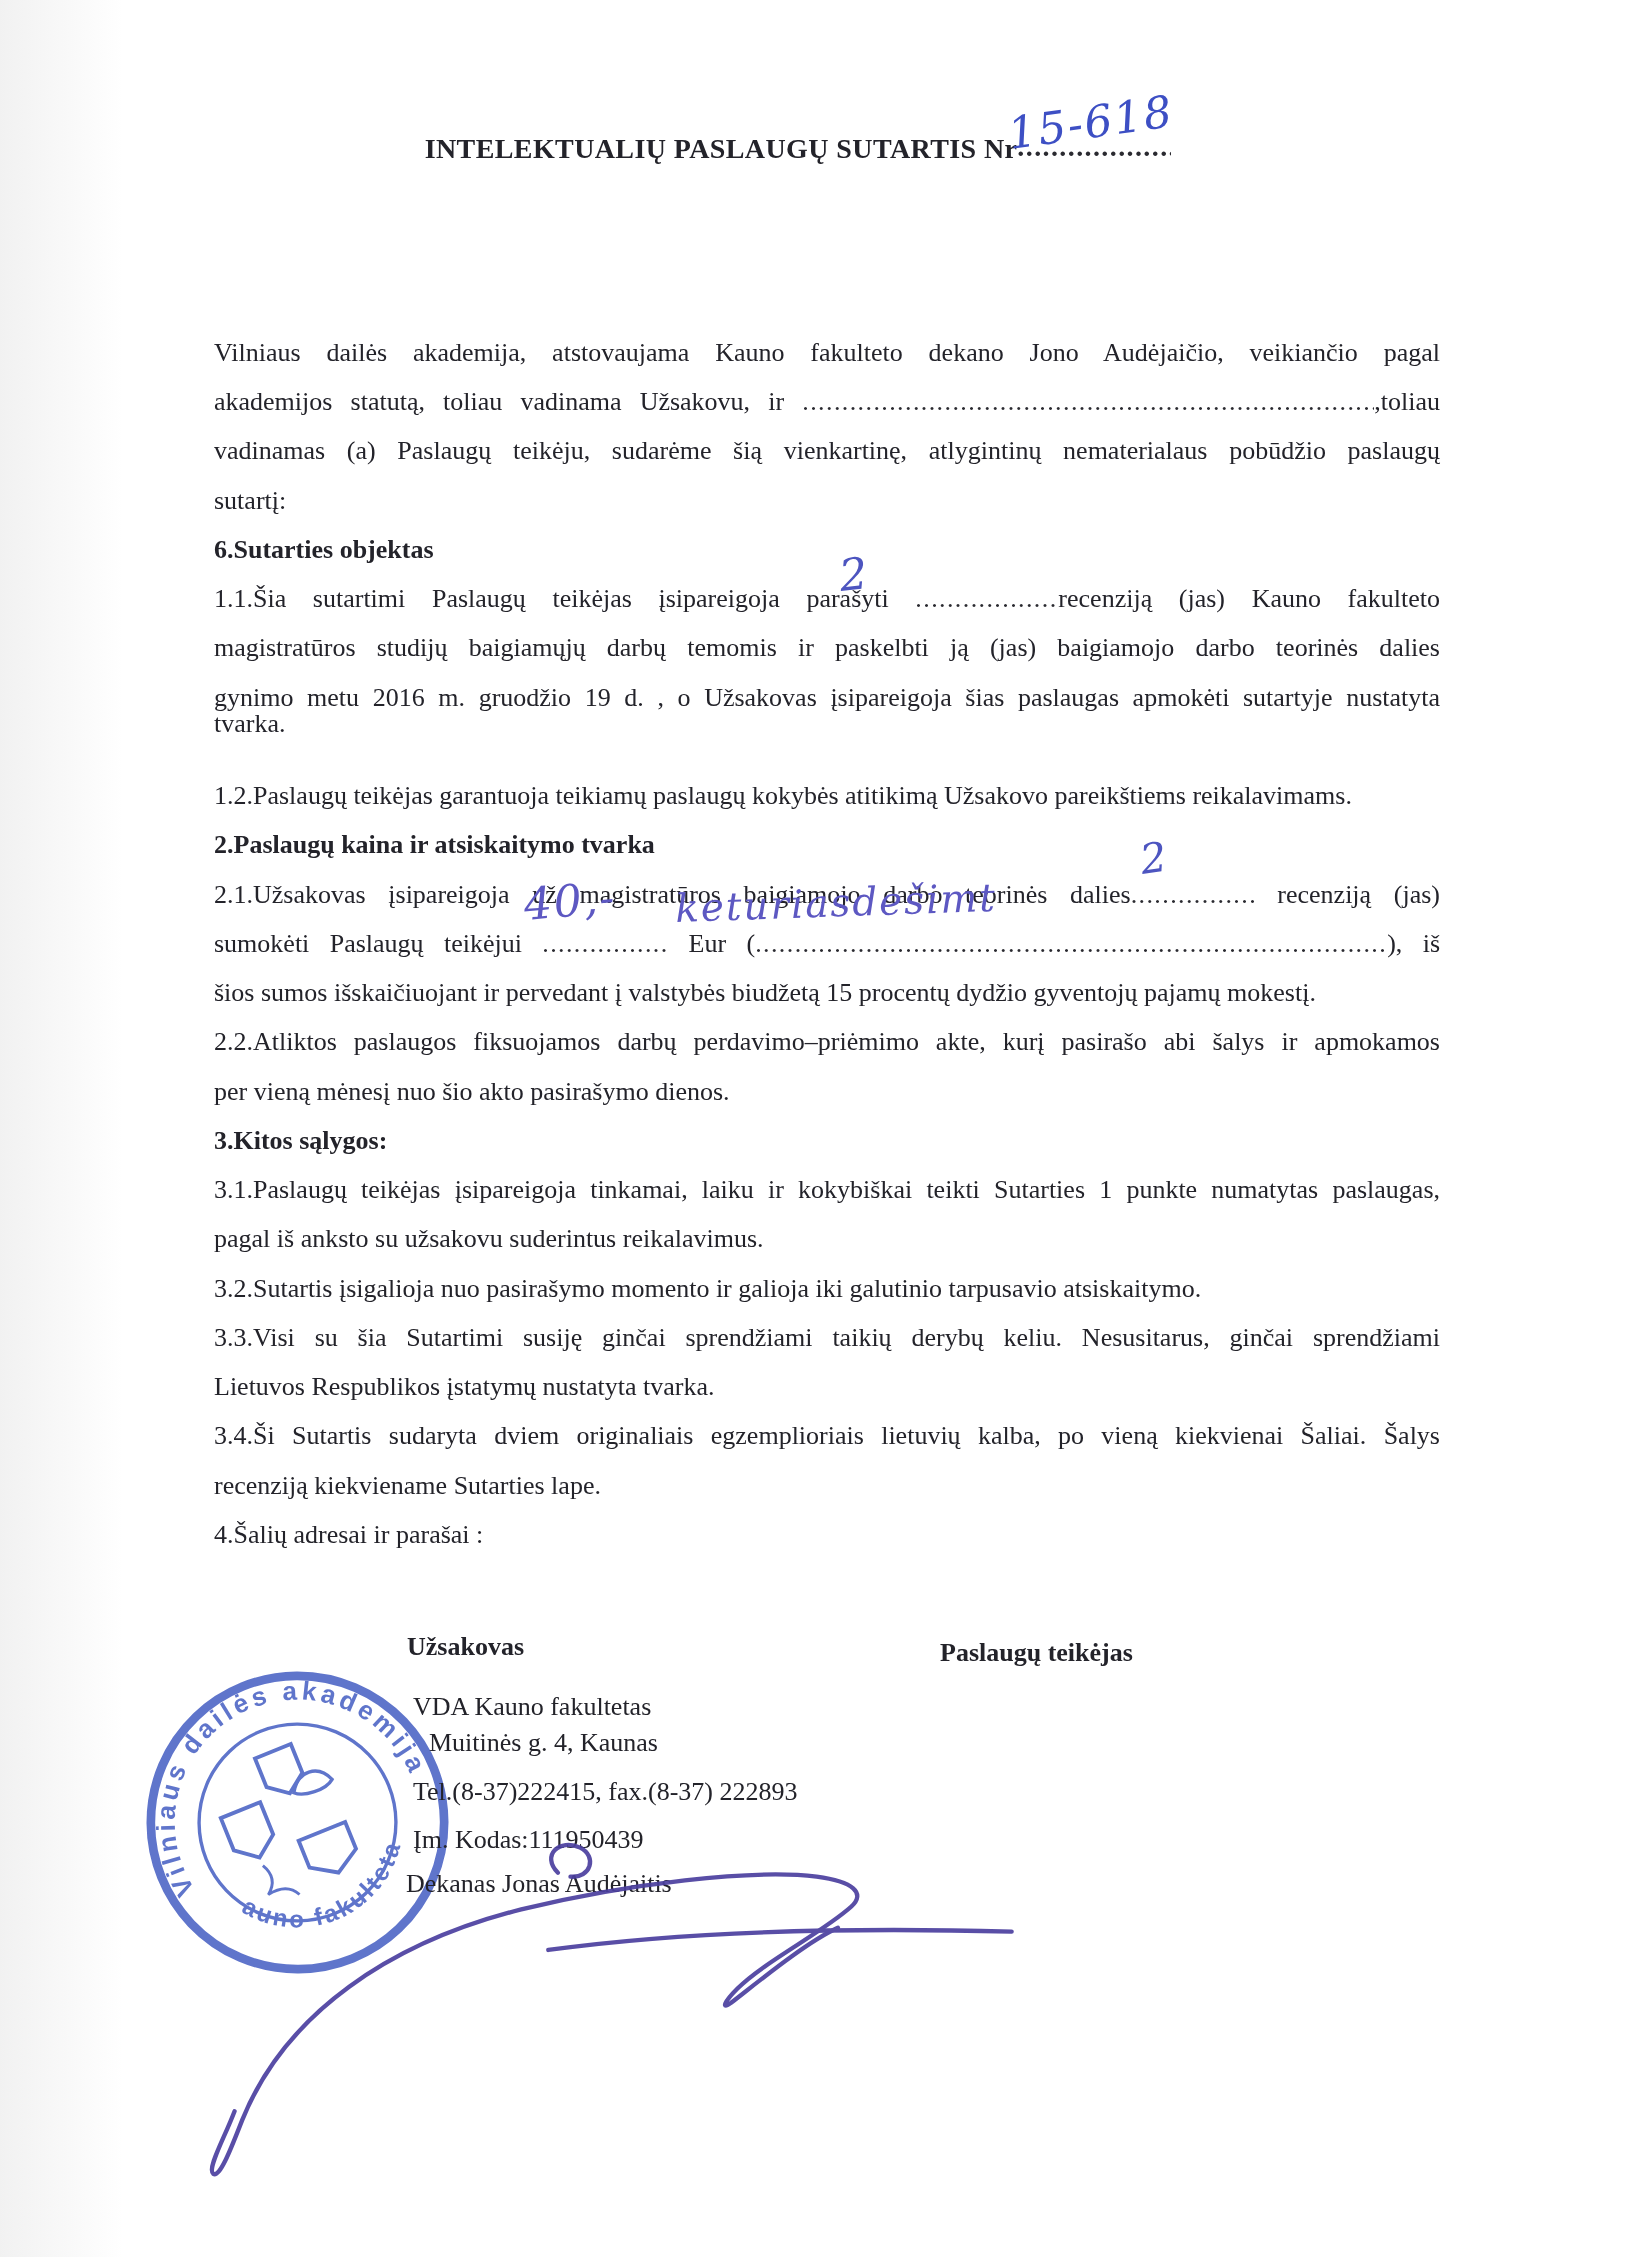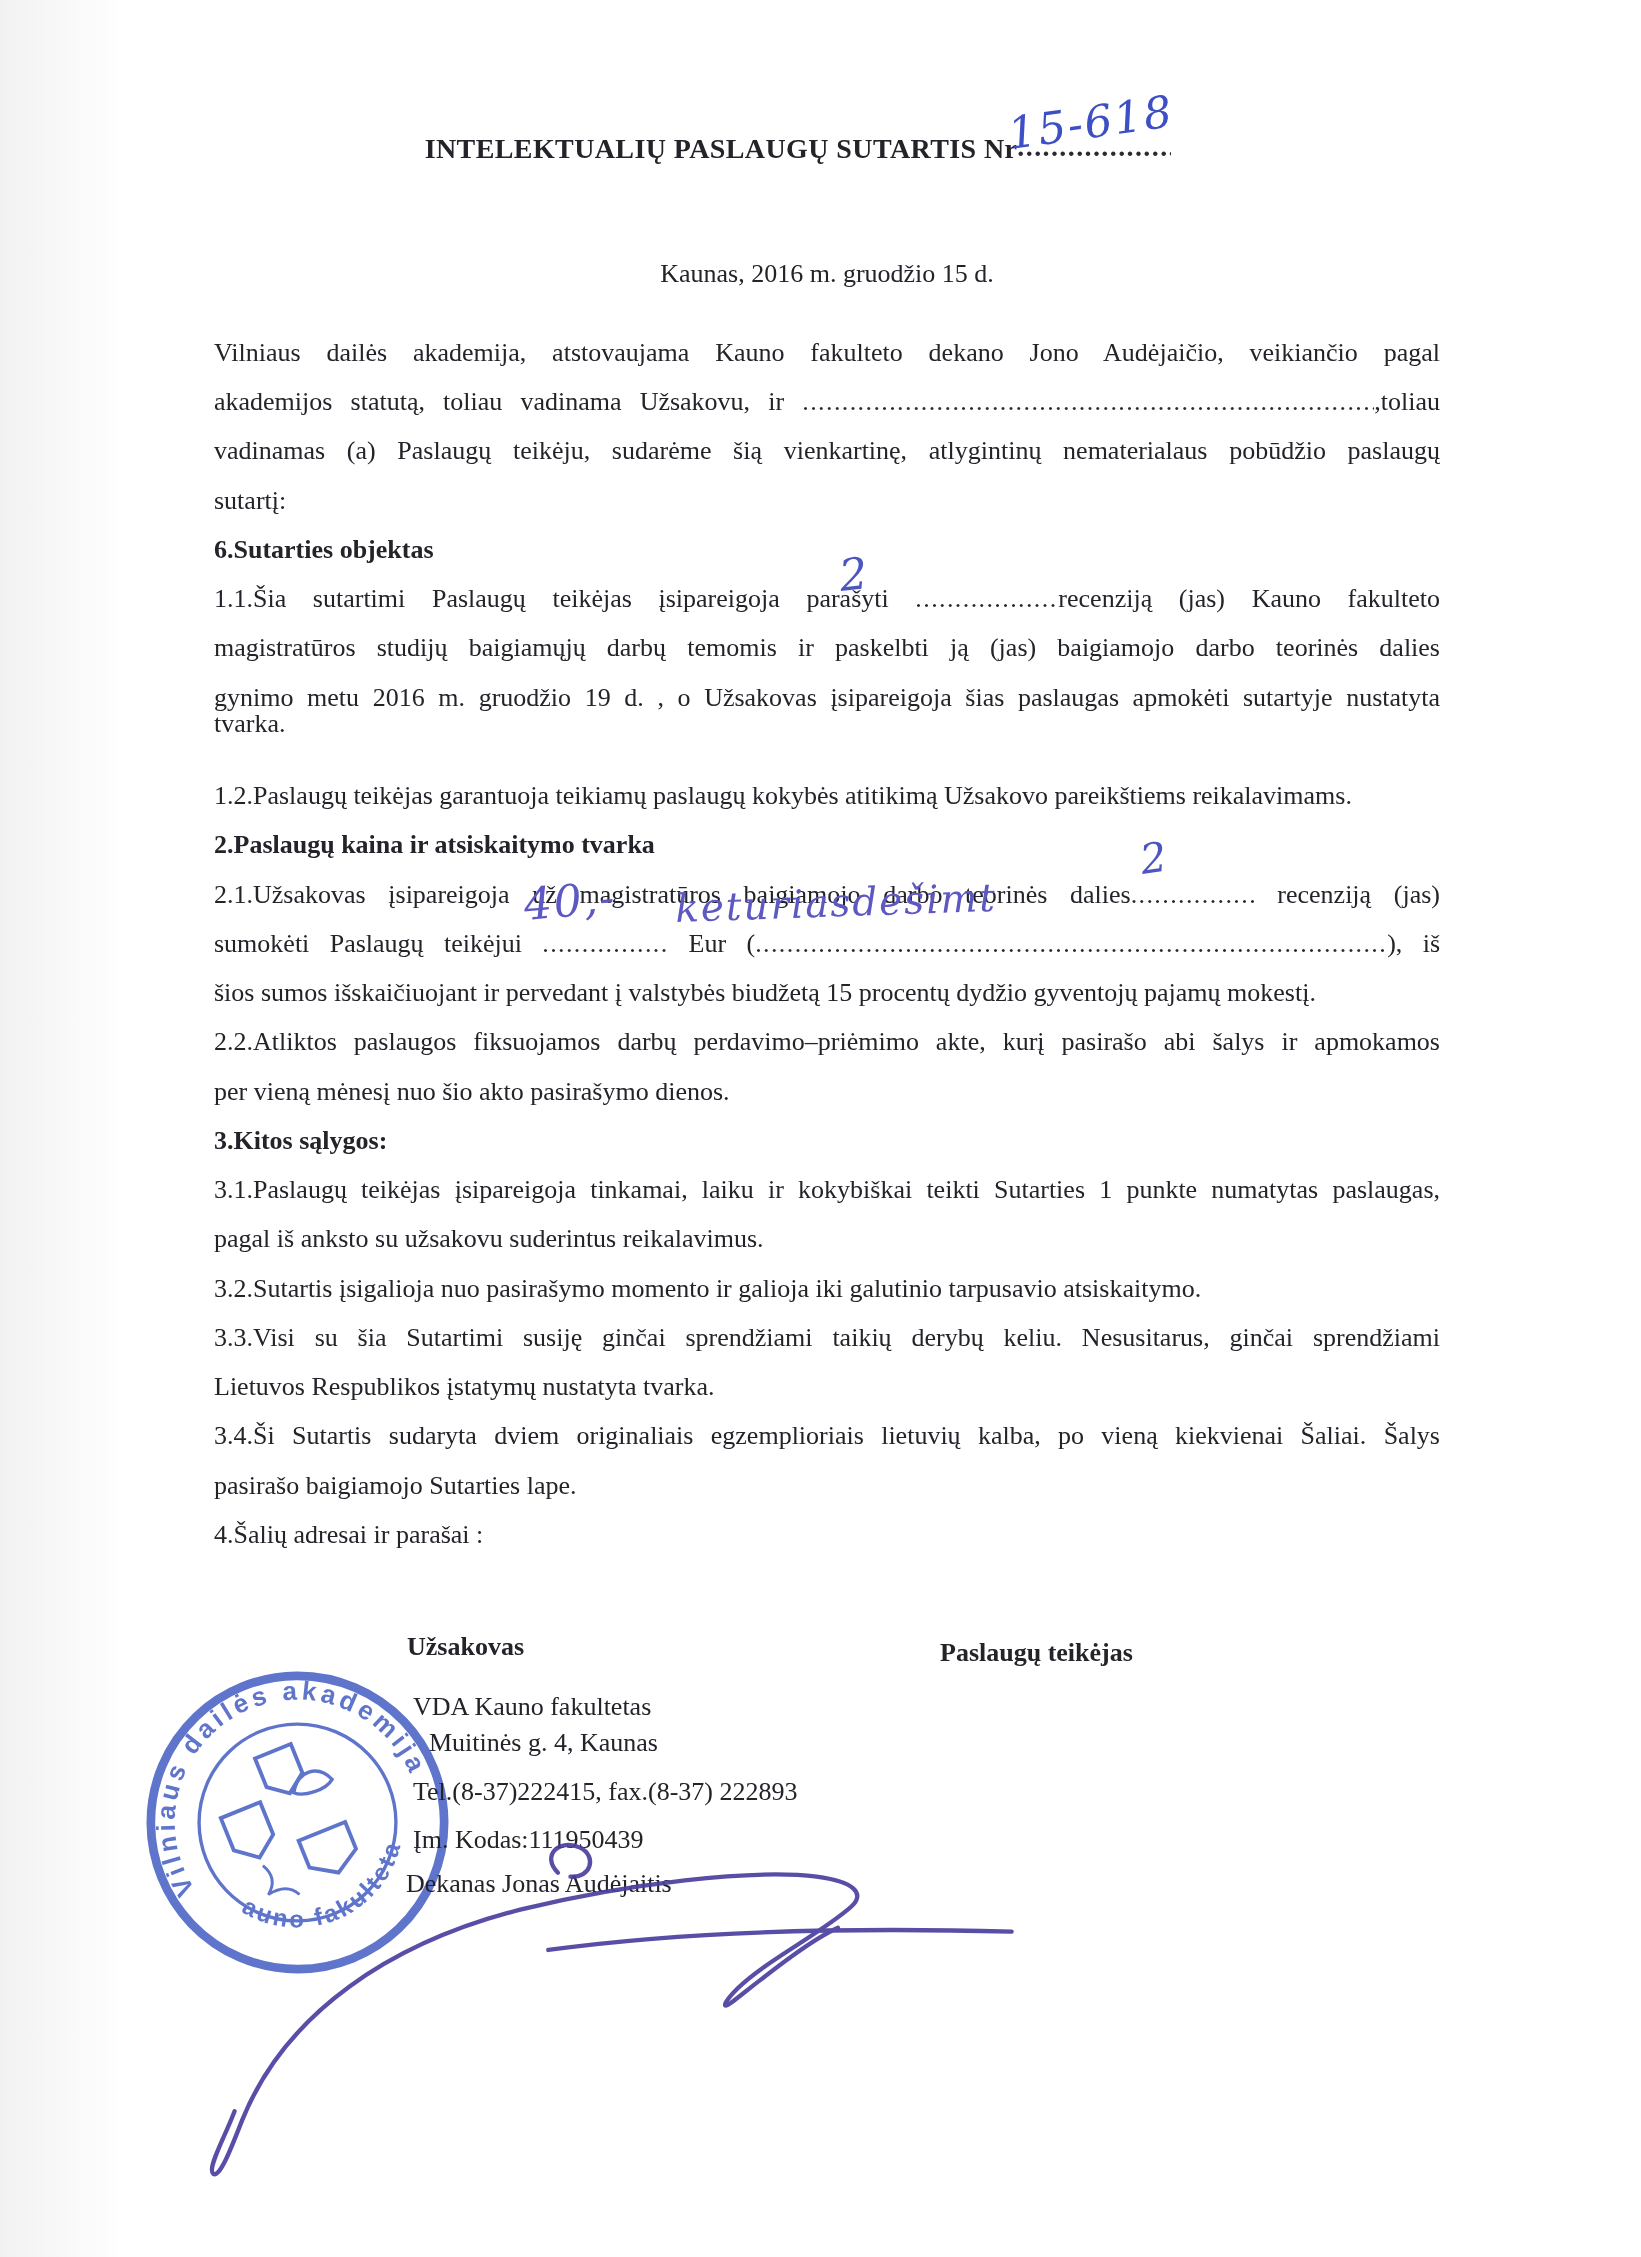--- a/index.html
+++ b/index.html
@@ -81,21 +81,20 @@
     </text>
     <text font-size="25" letter-spacing="3" fill="#4a62c4" text-anchor="middle">
       <textPath href="#arcBottom" startOffset="50%">Kauno fakultetas</textPath>
     </text>
   </svg>
 
   <div class="title">
     <span>INTELEKTUALIŲ PASLAUGŲ SUTARTIS Nr</span><span class="leader title-leader">.........................</span>
   </div>
 
-  <div class="dateline">Kaunas, 2016 m. gruodžio 15 d.</div>
 
   <div>
       <div class="line justify" style="top: 336px;"><span>Vilniaus dailės akademija, atstovaujama Kauno fakulteto dekano Jono Audėjaičio, veikiančio pagal</span></div>
       <div class="line justify" style="top: 385px;"><span>akademijos statutą, toliau vadinama Užsakovu, ir </span><span class="leader" style="width: 572px;">................................................................................</span><span>,toliau</span></div>
       <div class="line justify" style="top: 434px;"><span>vadinamas (a) Paslaugų teikėju, sudarėme šią vienkartinę, atlygintinų nematerialaus pobūdžio paslaugų</span></div>
       <div class="line" style="top: 484px;"><span>sutartį:</span></div>
       <div class="line bold" style="top: 533px;"><span>6.Sutarties objektas</span></div>
       <div class="line justify" style="top: 582px;"><span>1.1.Šia sutartimi Paslaugų teikėjas įsipareigoja parašyti </span><span class="leader" style="width: 143px;">....................</span><span>recenziją (jas) Kauno fakulteto</span></div>
       <div class="line justify" style="top: 631px;"><span>magistratūros studijų baigiamųjų darbų temomis ir paskelbti ją (jas) baigiamojo darbo teorinės dalies</span></div>
       <div class="line justify" style="top: 681px;"><span>gynimo metu 2016 m. gruodžio 19 d. , o Užsakovas įsipareigoja šias paslaugas apmokėti sutartyje nustatyta</span></div>
@@ -107,21 +106,21 @@
       <div class="line" style="top: 976px;"><span>šios sumos išskaičiuojant ir pervedant į valstybės biudžetą 15 procentų dydžio gyventojų pajamų mokestį.</span></div>
       <div class="line justify" style="top: 1025px;"><span>2.2.Atliktos paslaugos fiksuojamos darbų perdavimo–priėmimo akte, kurį pasirašo abi šalys ir apmokamos</span></div>
       <div class="line" style="top: 1075px;"><span>per vieną mėnesį nuo šio akto pasirašymo dienos.</span></div>
       <div class="line bold" style="top: 1124px;"><span>3.Kitos sąlygos:</span></div>
       <div class="line justify" style="top: 1173px;"><span>3.1.Paslaugų teikėjas įsipareigoja tinkamai, laiku ir kokybiškai teikti Sutarties 1 punkte numatytas paslaugas,</span></div>
       <div class="line" style="top: 1222px;"><span>pagal iš anksto su užsakovu suderintus reikalavimus.</span></div>
       <div class="line" style="top: 1272px;"><span>3.2.Sutartis įsigalioja nuo pasirašymo momento ir galioja iki galutinio tarpusavio atsiskaitymo.</span></div>
       <div class="line justify" style="top: 1321px;"><span>3.3.Visi su šia Sutartimi susiję ginčai sprendžiami taikių derybų keliu. Nesusitarus, ginčai sprendžiami</span></div>
       <div class="line" style="top: 1370px;"><span>Lietuvos Respublikos įstatymų nustatyta tvarka.</span></div>
       <div class="line justify" style="top: 1419px;"><span>3.4.Ši Sutartis sudaryta dviem originaliais egzemplioriais lietuvių kalba, po vieną kiekvienai Šaliai. Šalys</span></div>
-      <div class="line" style="top: 1469px;"><span>pasirašo baigiamojo Sutarties lape.</span></div>
+      <div class="line" style="top: 1469px;"><span>recenziją kiekviename Sutarties lape.</span></div>
       <div class="line" style="top: 1518px;"><span>4.Šalių adresai ir parašai :</span></div>
     </div>
 
   <div class="sig bold" style="left:407px;top:1632px;">Užsakovas</div>
   <div class="sig bold" style="left:940px;top:1638px;">Paslaugų teikėjas</div>
   <div class="sig" style="left:413px;top:1692px;">VDA Kauno fakultetas</div>
   <div class="sig" style="left:429px;top:1728px;">Muitinės g. 4, Kaunas</div>
   <div class="sig" style="left:413px;top:1777px;">Tel.(8-37)222415, fax.(8-37) 222893</div>
   <div class="sig" style="left:413px;top:1825px;">Įm. Kodas:111950439</div>
   <div class="sig" style="left:406px;top:1869px;">Dekanas Jonas Audėjaitis</div>

